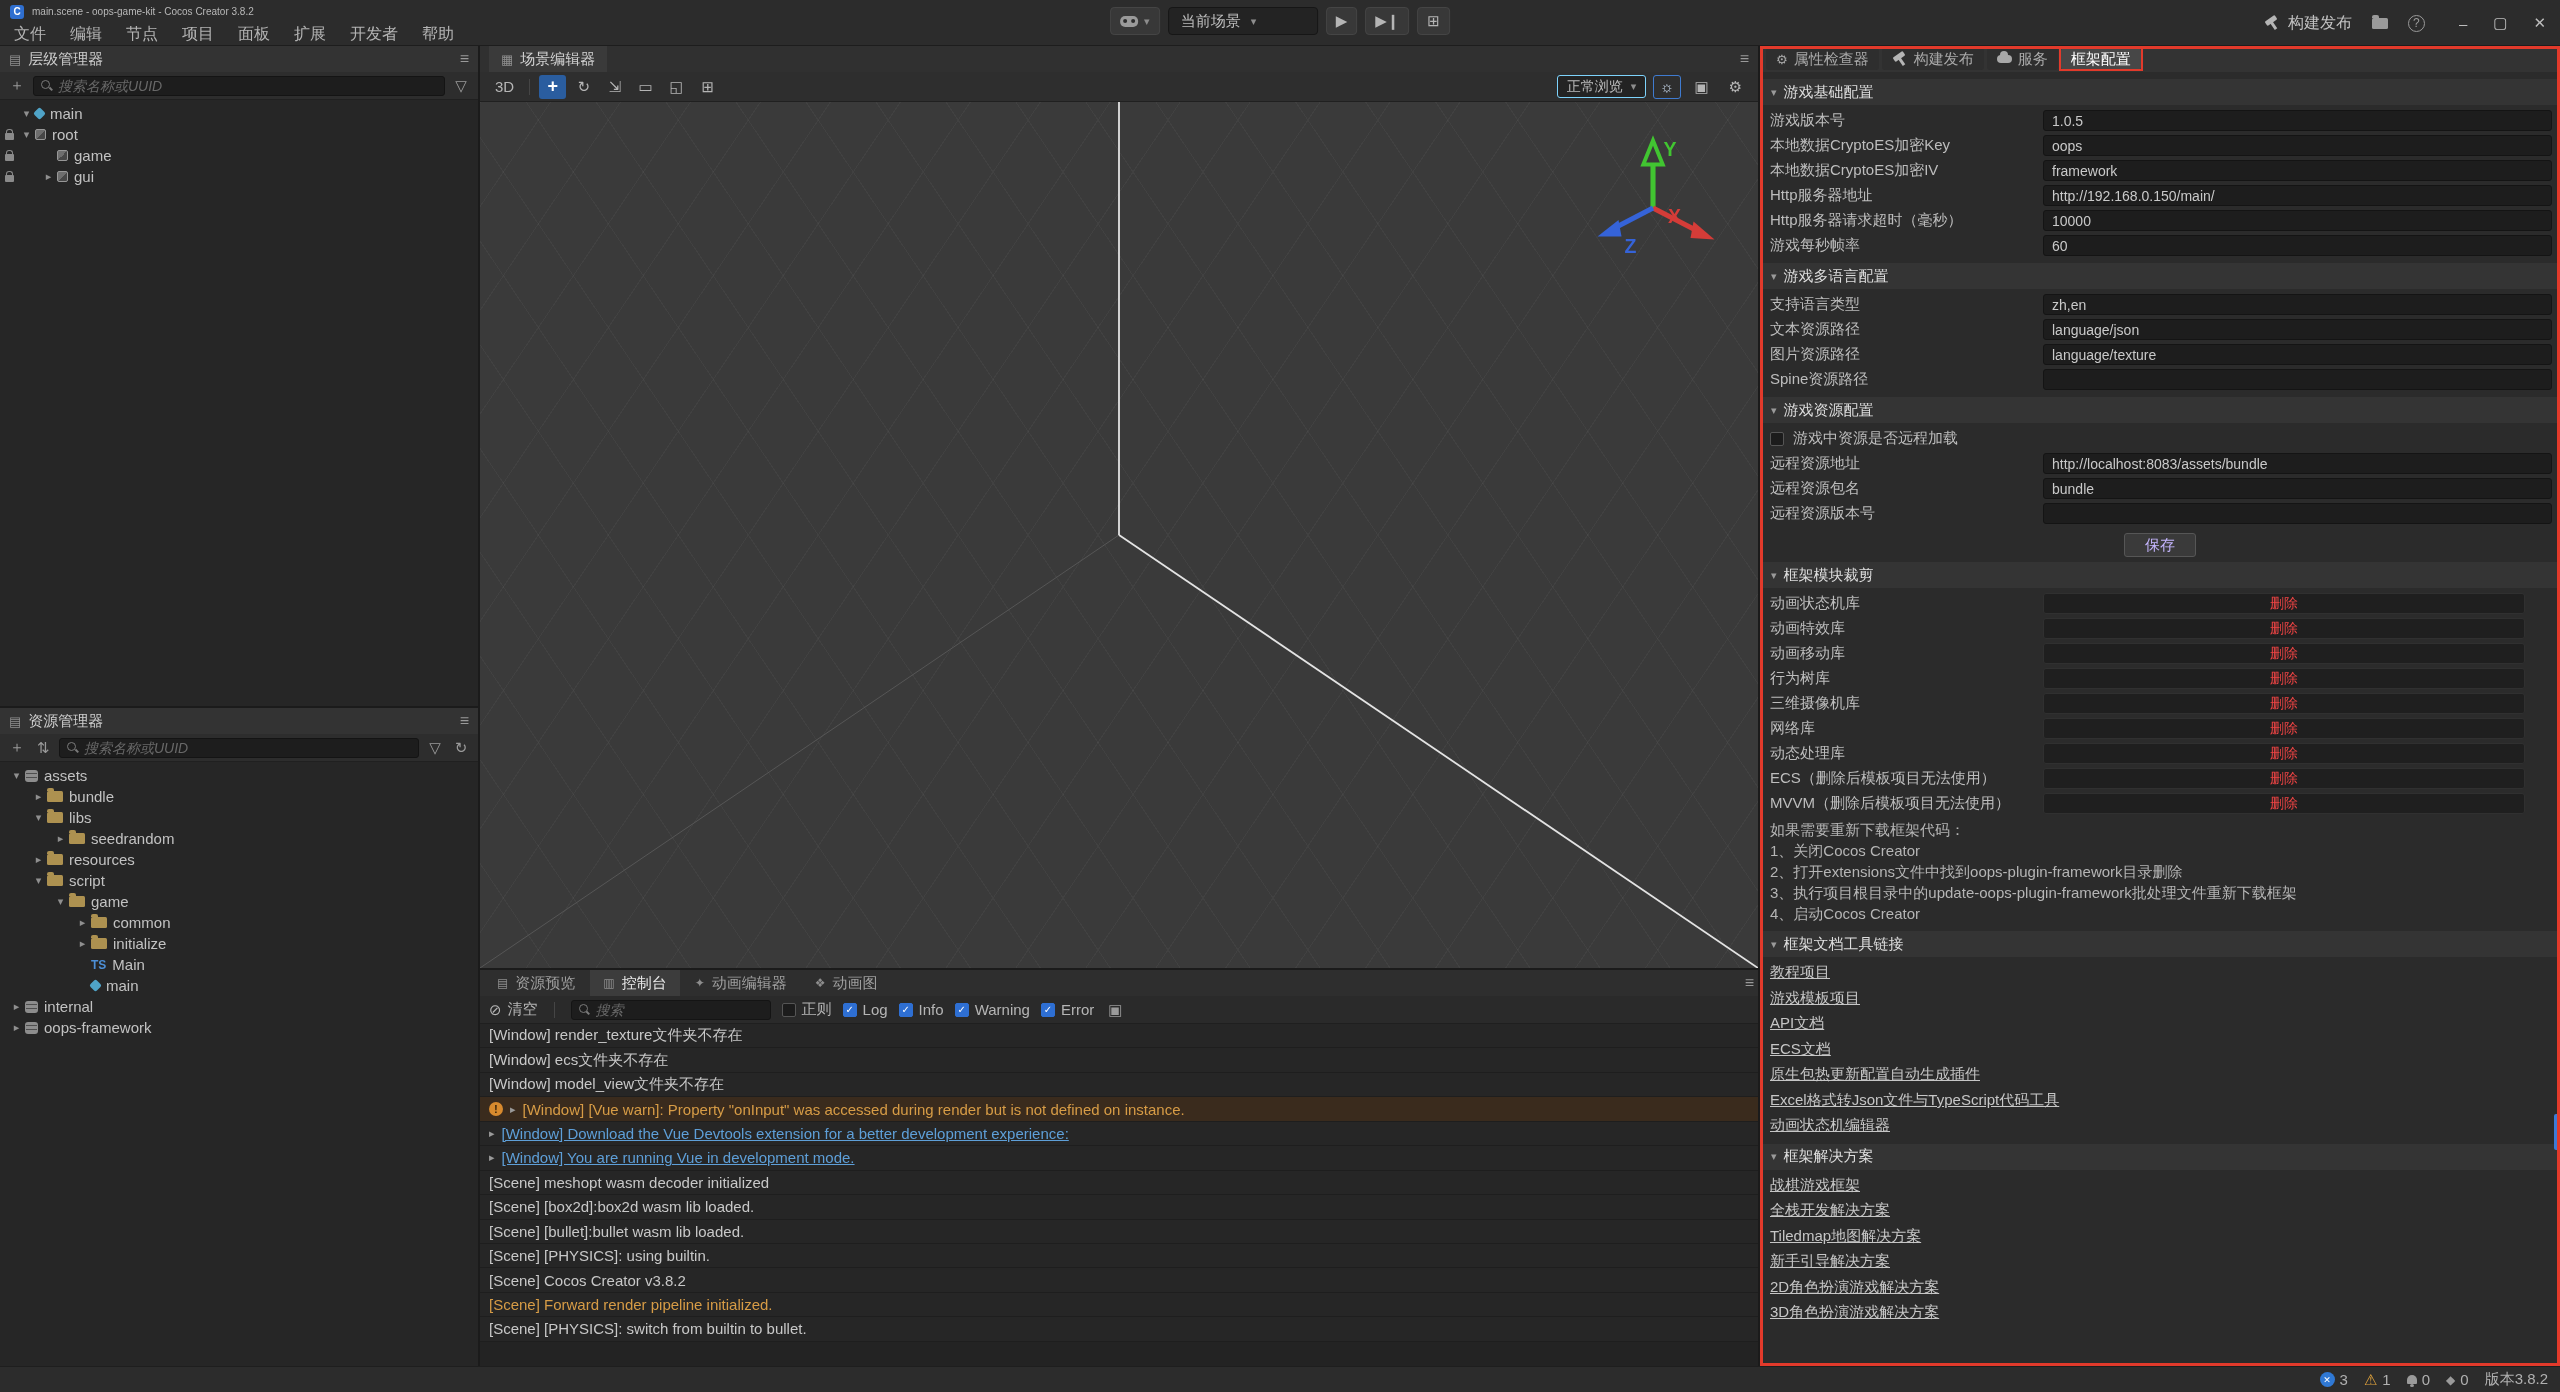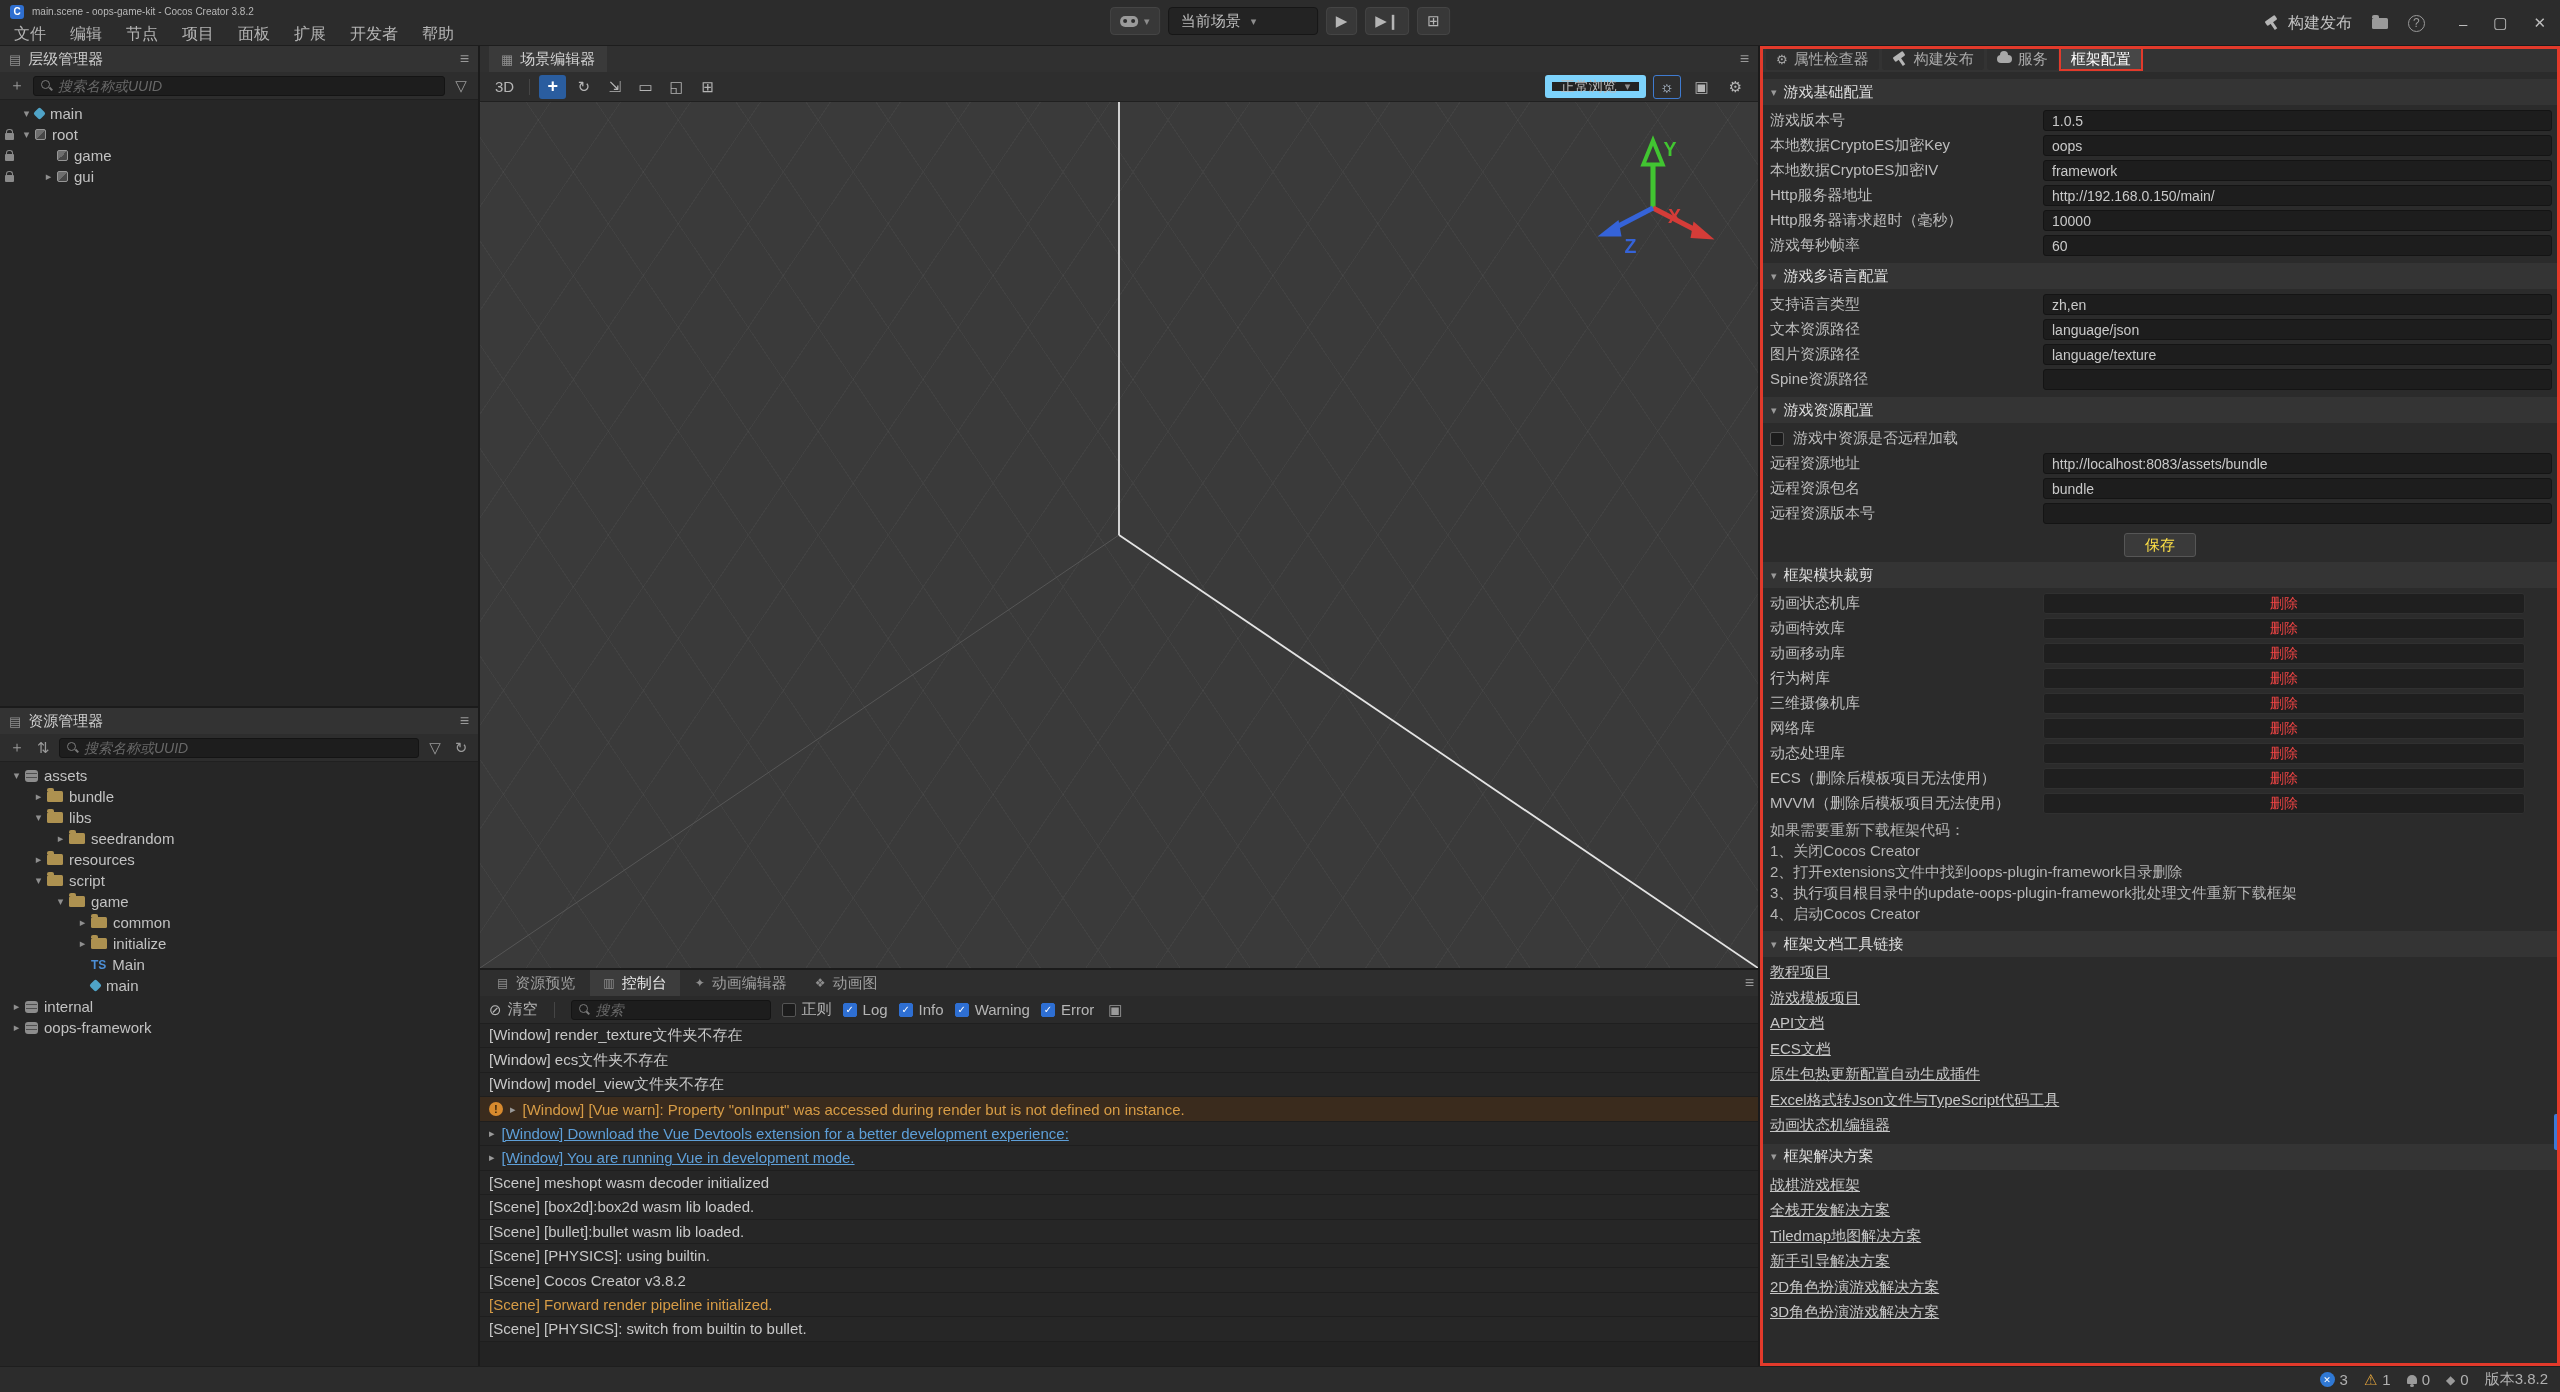--- a/index.html
+++ b/index.html
@@ -80,21 +80,21 @@
 
 .scene-panel{height:922px;flex:none}
 .scene-h{background:#303030}
 .scene-tab{height:26px;display:flex;align-items:center;gap:7px;background:#3a3a3a;padding:0 12px;font-size:15px;color:#d2d2d2}
 .scene-toolbar{height:30px;background:#2e2e2e;display:flex;align-items:center;gap:4px;padding:0 9px;flex:none;border-bottom:1px solid #202020}
 .st-btn{min-width:27px;height:24px;border-radius:3px;display:flex;align-items:center;justify-content:center;color:#b5b5b5;font-size:15px;padding:0 6px}
 .st-btn.active{background:#2a5d9f;color:#fff}
 .st-btn.outlined{border:1px solid #3f7bd0;color:#cfe0f4}
 .st-sep{width:1px;height:16px;background:#454545;margin:0 5px}
 .st-right{margin-left:auto;display:flex;align-items:center;gap:7px}
-.view-select{height:23px;background:#232323;border:7px solid #7dd3fc;border-radius:3px;padding:0 9px;display:flex;align-items:center;gap:8px;font-size:14px;color:#bbb}
+.view-select{height:23px;background:#232323;border:1px solid #7dd3fc;border-radius:3px;padding:0 9px;display:flex;align-items:center;gap:8px;font-size:14px;color:#bbb}
 .scene-canvas{flex:1;position:relative;background-color:#3a3a3a;overflow:hidden;
   background-image:repeating-linear-gradient(56deg,rgba(255,255,255,.035) 0 1px,transparent 1px 58px),
                    repeating-linear-gradient(124deg,rgba(255,255,255,.035) 0 1px,transparent 1px 58px)}
 .axis-svg{position:absolute;inset:0;width:100%;height:100%}
 .gizmo{position:absolute;top:28px;right:30px;width:150px;height:150px}
 
 
 .console-panel{flex:1}
 .console-tabs{height:26px;background:#2e2e2e;display:flex;align-items:center;padding:0 4px;gap:2px;flex:none}
 .c-tab{height:26px;display:flex;align-items:center;gap:7px;padding:0 13px;font-size:15px;color:#9f9f9f}
@@ -124,21 +124,21 @@
 .i-gear{font-size:13px;color:#a8a8a8}
 .i-cloud{width:15px;height:8px;background:#a8a8a8;border-radius:5px;position:relative;display:inline-block}
 .i-cloud::before{content:'';position:absolute;left:3px;top:-4px;width:8px;height:8px;background:#a8a8a8;border-radius:50%}
 .insp-body{flex:1;overflow:hidden;padding:2px 8px 0 8px}
 .insp-sec-header{height:26px;display:flex;align-items:center;gap:7px;background:#343434;margin:5px -8px 3px;padding:0 11px;font-size:15px;color:#dedede}
 .sec-chev{font-size:11px;color:#9a9a9a}
 .f-row{height:25px;display:flex;align-items:center}
 .f-label{width:275px;flex:none;font-size:15px;color:#bdbdbd;padding-left:2px;white-space:nowrap;overflow:hidden}
 .f-input{flex:1;height:21px;background:#1d1d1d;border:1px solid #141414;border-radius:3px;color:#c9c9c9;font-size:14px;padding:0 8px;outline:none;min-width:0}
 .cb-row{height:25px;display:flex;align-items:center;gap:9px;padding-left:2px;font-size:15px;color:#bdbdbd}
-.save-btn{display:block;margin:7px auto 4px;height:24px;padding:0 20px;background:#3a3a3a;border:1px solid #565656;border-radius:3px;color:#fde047;font-size:15px}
+.save-btn{display:block;margin:7px auto 4px;height:24px;padding:0 20px;background:#3a3a3a;border:1px solid #565656;border-radius:3px;color:#c4b5fd;font-size:15px}
 .mod-row{height:25px;display:flex;align-items:center}
 .mod-btn{width:482px;flex:none;height:21px;background:#1f1f1f;border:1px solid #303030;border-radius:3px;color:#ef4444;font-size:14px;
   display:flex;align-items:center;justify-content:center}
 .notes{padding:3px 0 2px 2px}
 .note-line{font-size:15px;color:#b5b5b5;line-height:21px}
 .link-row{height:25.5px;display:flex;align-items:center;padding-left:2px}
 .link-row span{font-size:15px;color:#c6c6c6;text-decoration:underline;cursor:pointer}
 .scroll-thumb{position:absolute;right:1px;top:1068px;width:5px;height:36px;background:#3d7bd6;border-radius:2px;z-index:30}
 .annot-panel{position:absolute;inset:0;border:3px solid #e23a2b;pointer-events:none;z-index:40}
 .annot-tab{position:absolute;border:2px solid #e23a2b;pointer-events:none;z-index:41}

